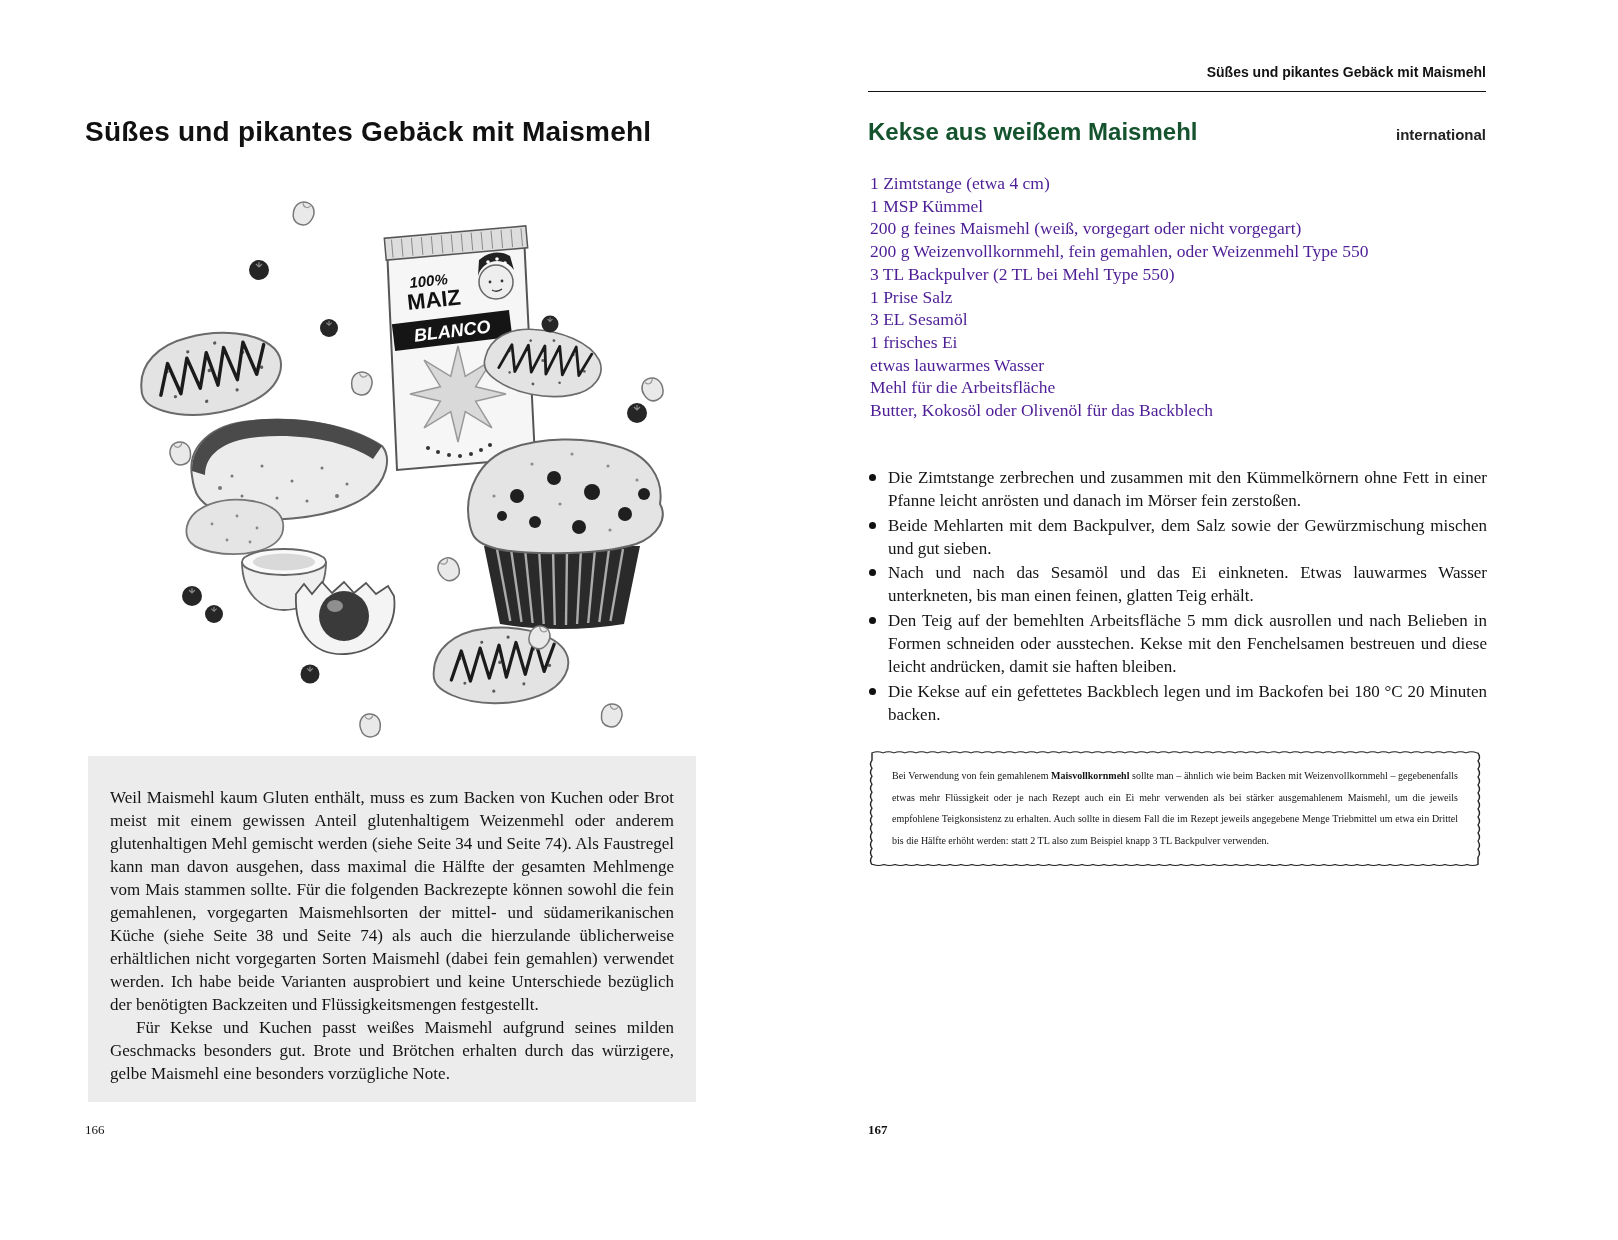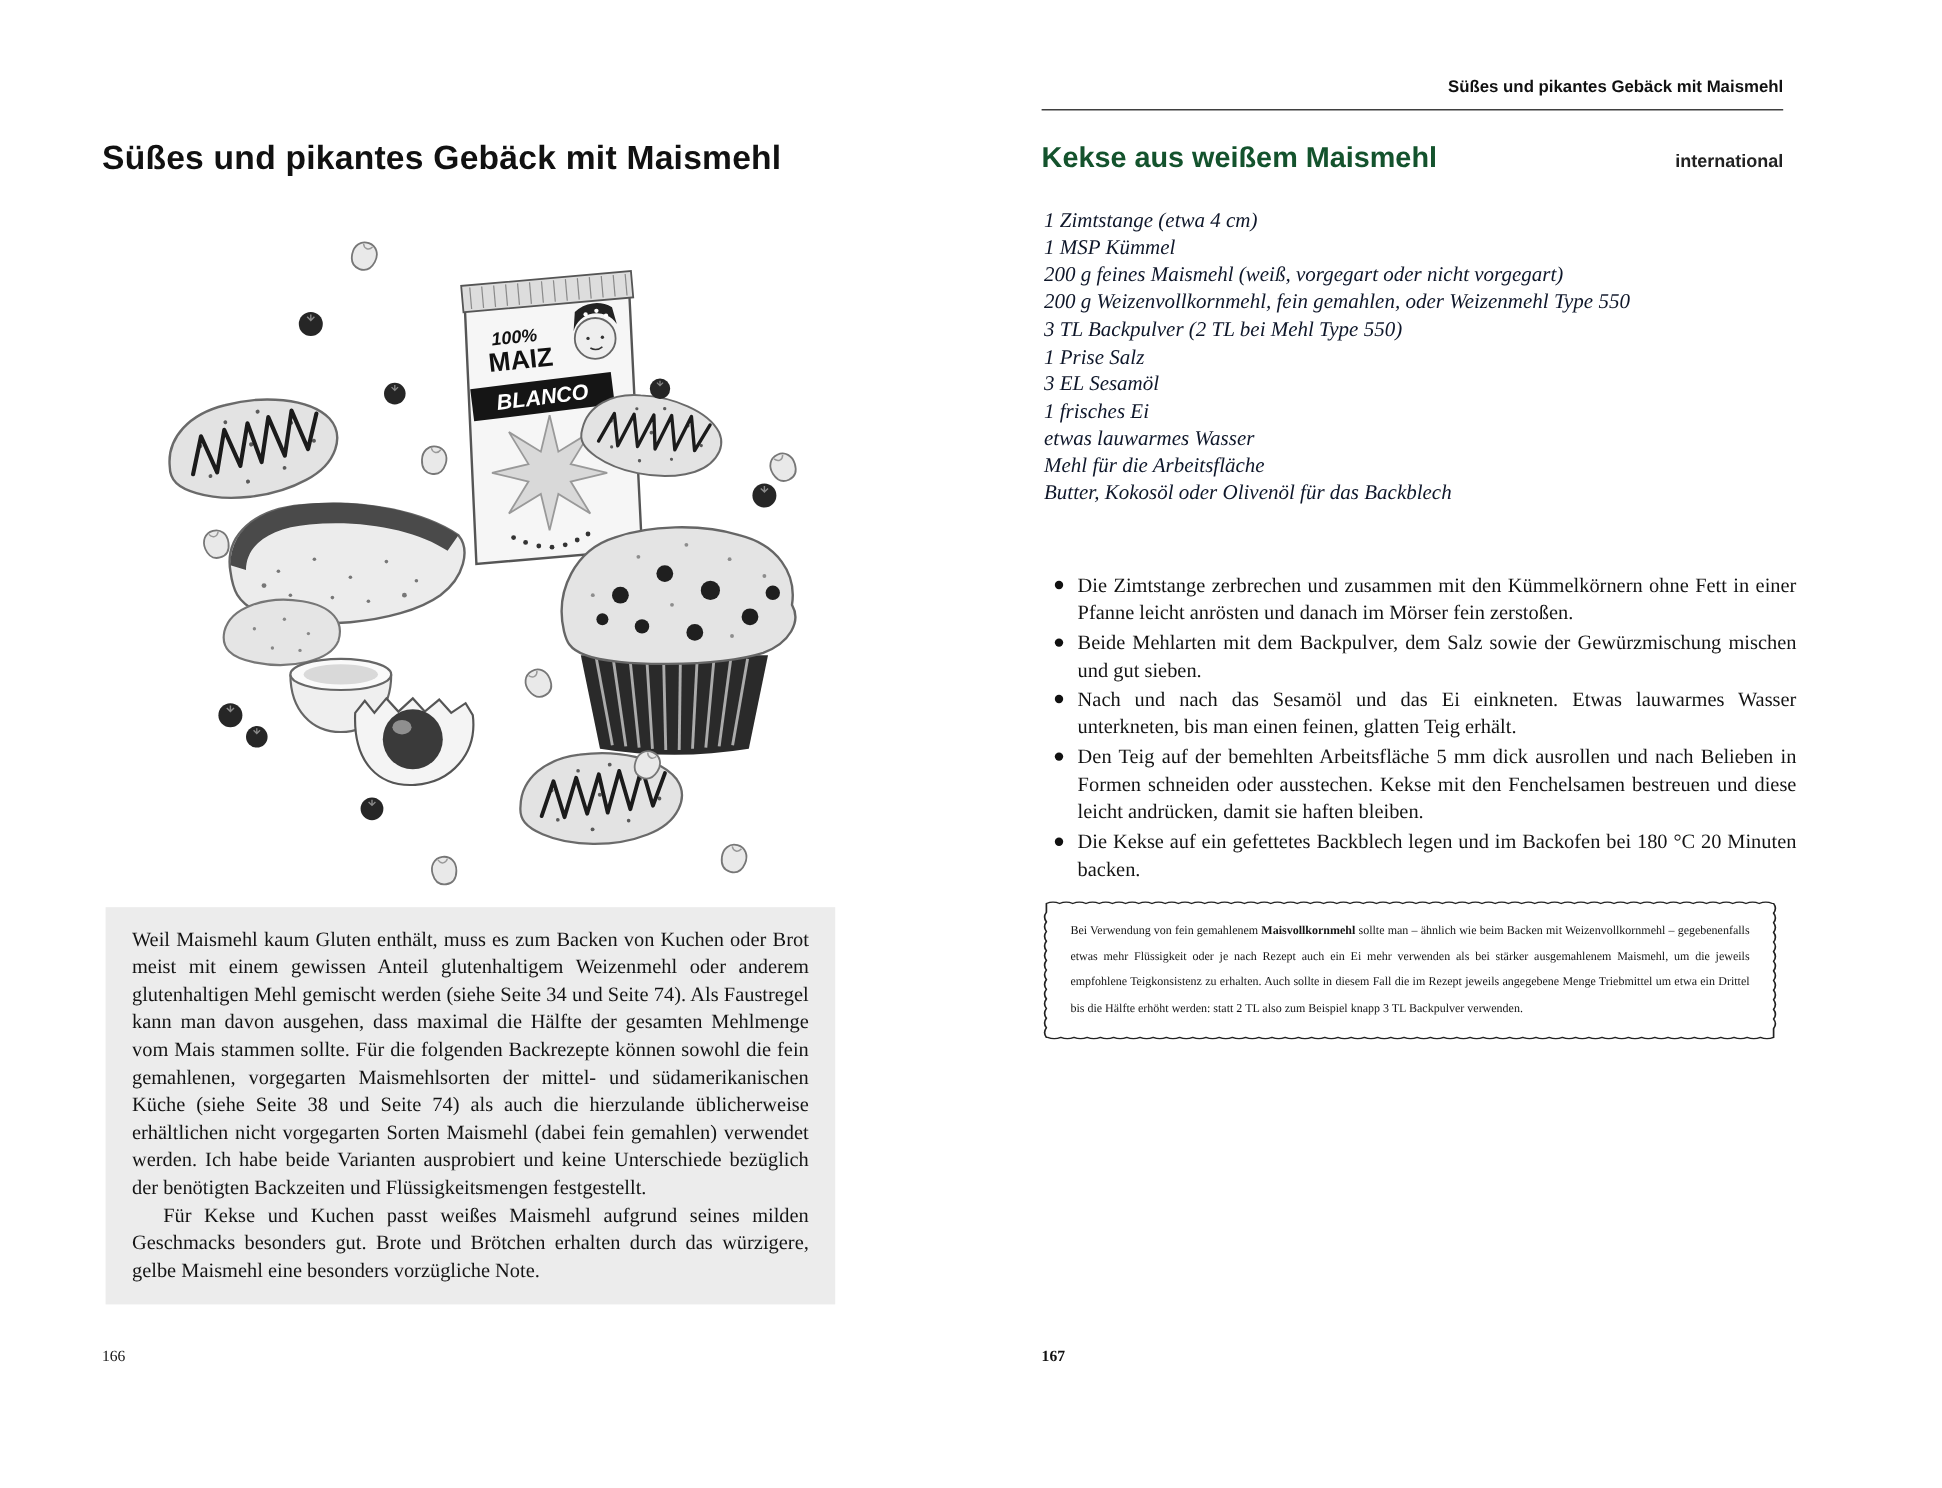--- a/index.html
+++ b/index.html
@@ -27,21 +27,21 @@
   .illustration {
     position: absolute;
     left: 92px; top: 196px;
     width: 606px; height: 548px;
   }
   .info-box {
     position: absolute;
     left: 88px; top: 756px;
     width: 564px;
     background: #ececec;
-    padding: 15px 22px 17px 22px;
+    padding: 30px 22px 17px 22px;
     font-size: 17px;
     line-height: 23px;
     text-align: justify;
   }
   .info-box p { margin: 0; }
   .info-box p.indent { text-indent: 26px; }
 
   .page-number {
     position: absolute;
     top: 1122px;
@@ -83,29 +83,28 @@
   }
   .recipe-origin {
     font-family: "Liberation Sans", sans-serif;
     font-size: 15px;
     color: #222;
     font-weight: bold;
   }
   .ingredients {
     position: absolute;
     top: 172px; left: 870px; width: 616px;
-    font-style: italic;
     font-size: 17.5px;
     line-height: 22.7px;
-    color: #0f172a;
+    color: #4c1d95;
   }
   .steps {
     position: absolute;
     top: 466px; left: 869px; width: 618px;
-    margin: 10px; padding: 0;
+    margin: 0; padding: 0;
     list-style: none;
     font-size: 17px;
     line-height: 23.3px;
     text-align: justify;
   }
   .steps li { display: flex; gap: 12px; margin-bottom: 1px; }
   .steps .bullet {
     flex: 0 0 auto;
     width: 7px; height: 7px;
     margin-top: 8px;

